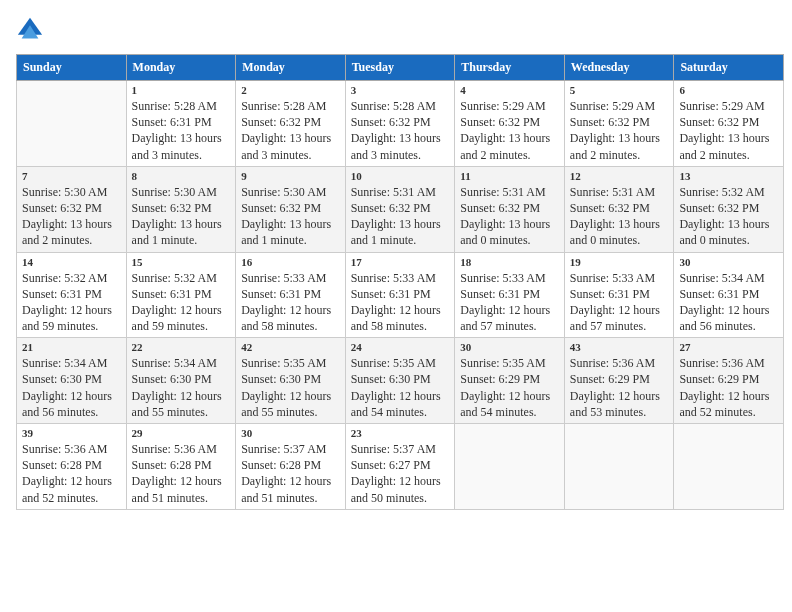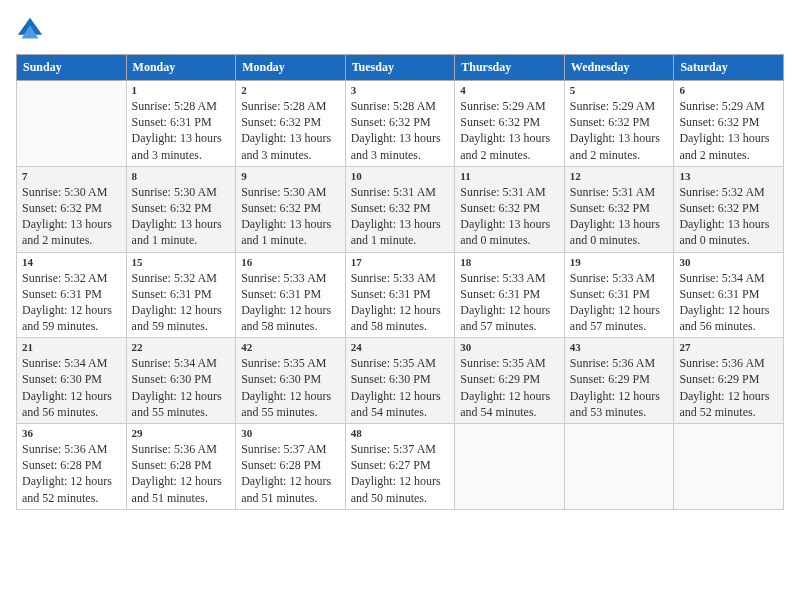--- a/index.html
+++ b/index.html
@@ -295,39 +295,39 @@
         </td>
           <td>
           <div class="day-num">27</div>
           <div class="day-info">
             Sunrise: 5:36 AM<br>Sunset: 6:29 PM<br>Daylight: 12 hours and 52 minutes.
           </div>
         </td>
         </tr>
         <tr>
           <td>
-          <div class="day-num">36</div>
+          <div class="day-num">39</div>
           <div class="day-info">
             Sunrise: 5:36 AM<br>Sunset: 6:28 PM<br>Daylight: 12 hours and 52 minutes.
           </div>
         </td>
           <td>
           <div class="day-num">29</div>
           <div class="day-info">
             Sunrise: 5:36 AM<br>Sunset: 6:28 PM<br>Daylight: 12 hours and 51 minutes.
           </div>
         </td>
           <td>
           <div class="day-num">30</div>
           <div class="day-info">
             Sunrise: 5:37 AM<br>Sunset: 6:28 PM<br>Daylight: 12 hours and 51 minutes.
           </div>
         </td>
           <td>
-          <div class="day-num">48</div>
+          <div class="day-num">23</div>
           <div class="day-info">
             Sunrise: 5:37 AM<br>Sunset: 6:27 PM<br>Daylight: 12 hours and 50 minutes.
           </div>
         </td>
           <td class="empty-cell"></td>
           <td class="empty-cell"></td>
           <td class="empty-cell"></td>
         </tr>
       </tbody>
   </table>

